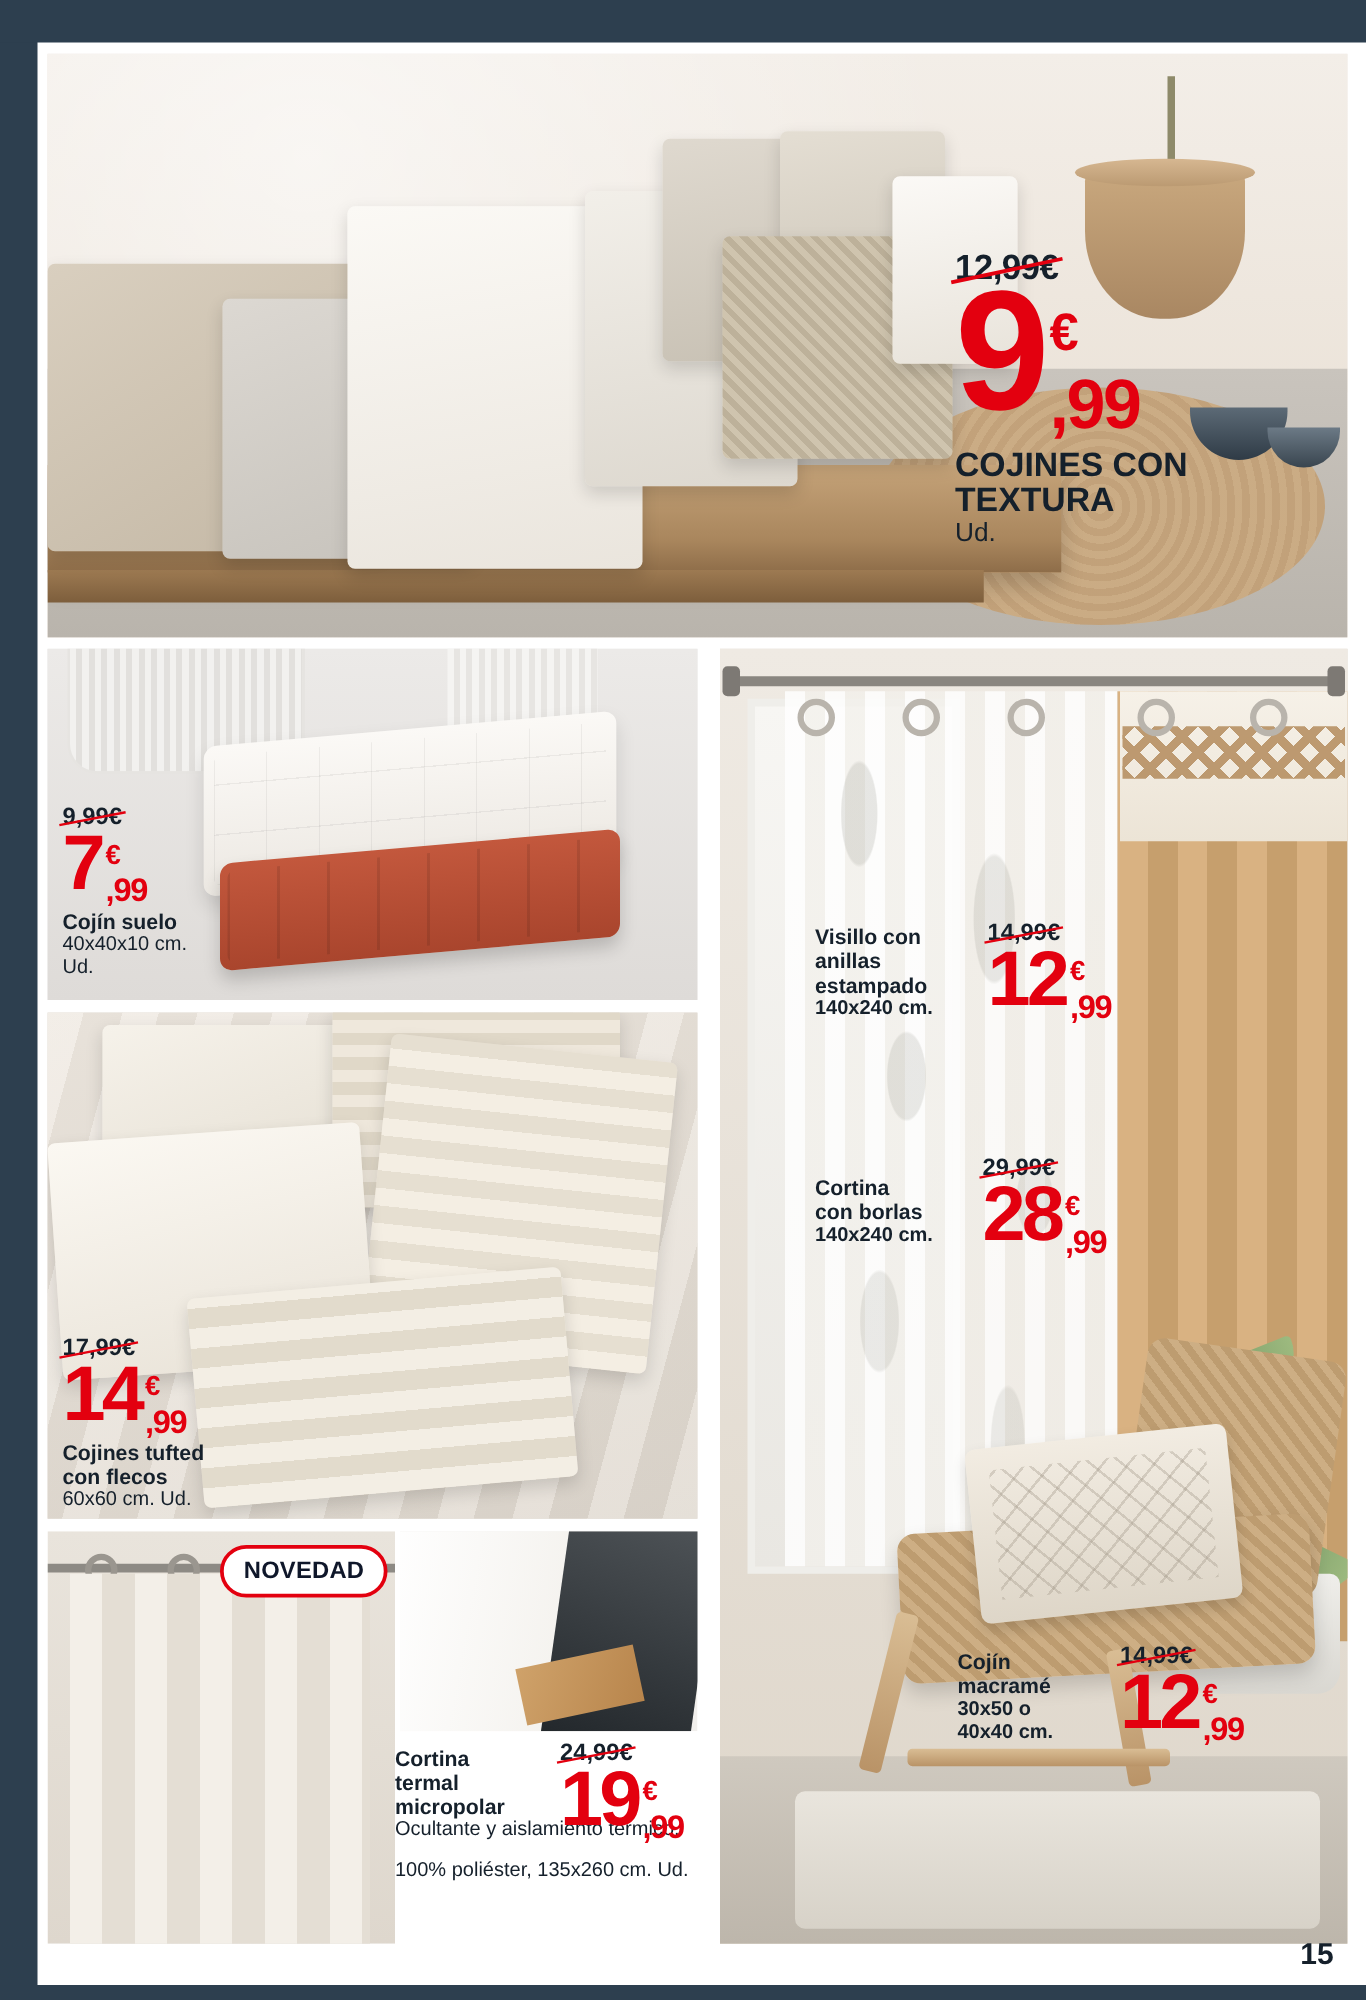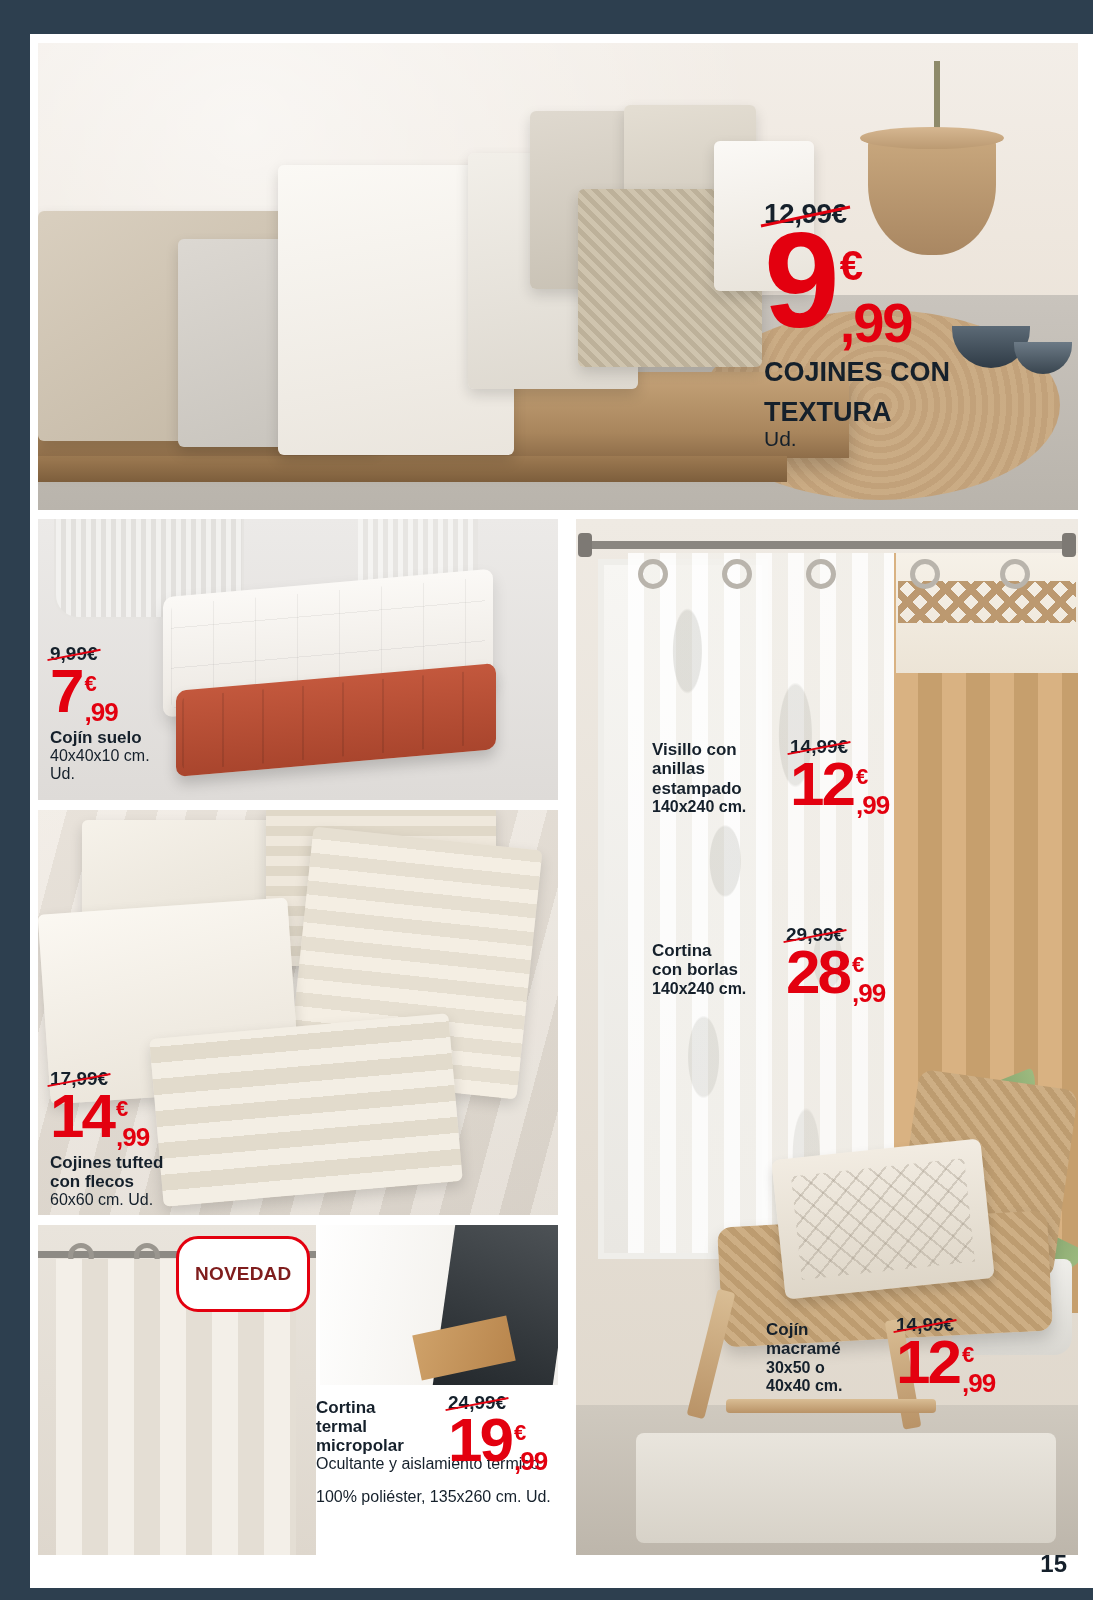--- a/index.html
+++ b/index.html
@@ -191,22 +191,22 @@
     transform: skewX(-8deg);
   }
   .b4 .fold-edge {
     position:absolute; left:96px; bottom:14px; width:96px; height:46px;
     background: linear-gradient(120deg,#cfa26a,#b8854c);
     transform: rotate(-12deg);
   }
 
   .novedad {
     position:absolute; left:176px; top:1236px;
-    padding:24px 16px; border:3px solid #e3000f; border-radius:22px;
-    background:#ffffff; color:#7f1d1d; font-weight:bold; font-size:19px; letter-spacing:.2px;
+    padding:7px 16px; border:3px solid #e3000f; border-radius:22px;
+    background:#ffffff; color:#0f172a; font-weight:bold; font-size:19px; letter-spacing:.2px;
   }
 
   
   .b3txt { position:absolute; left:316px; top:1398px; width:250px; }
   .b3price { position:absolute; left:448px; top:1392px; width:130px; text-align:left; }
 
   
   .right {
     position:absolute; left:576px; top:519px; width:502px; height:1036px; overflow:hidden;
     background:#dfd7cc;
@@ -341,21 +341,21 @@
         <span class="strike-old">12,99€</span>
       </div>
       <div style="display:flex;align-items:flex-start;">
         <span class="big-num">9</span>
         <span style="display:flex;flex-direction:column;margin-top:12px;margin-left:6px;">
           <span class="eur">€</span>
           <span class="cents">,99</span>
         </span>
       </div>
       <div class="hero-title">COJINES CON</div>
-      <div class="hero-title" style="margin-top:12px;">TEXTURA</div>
+      <div class="hero-title" style="margin-top:0;">TEXTURA</div>
       <div class="hero-desc">Ud.</div>
     </div>
   </div>
 
   <div class="blk b1">
     <div class="bg"></div>
     <div class="basket"></div>
     <div class="basket2"></div>
     <div class="floorpad-white">
       <div class="quilt"></div>

